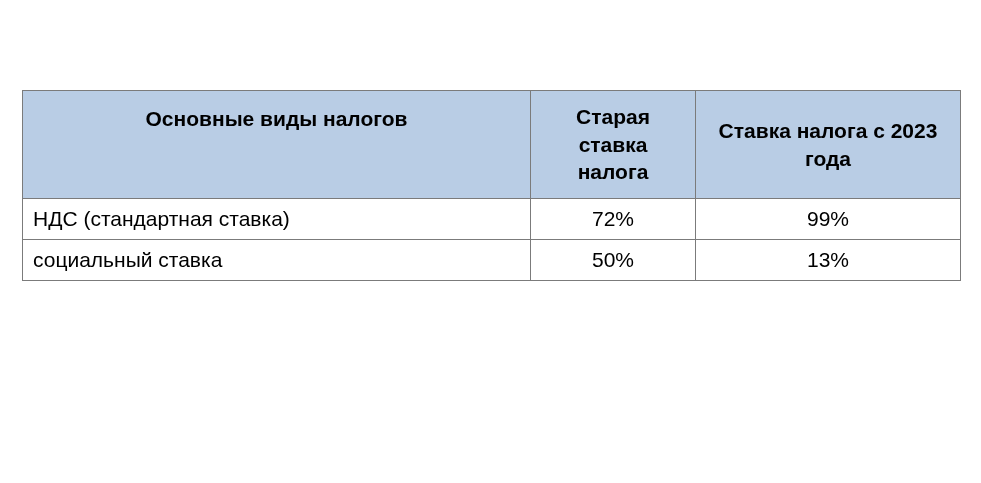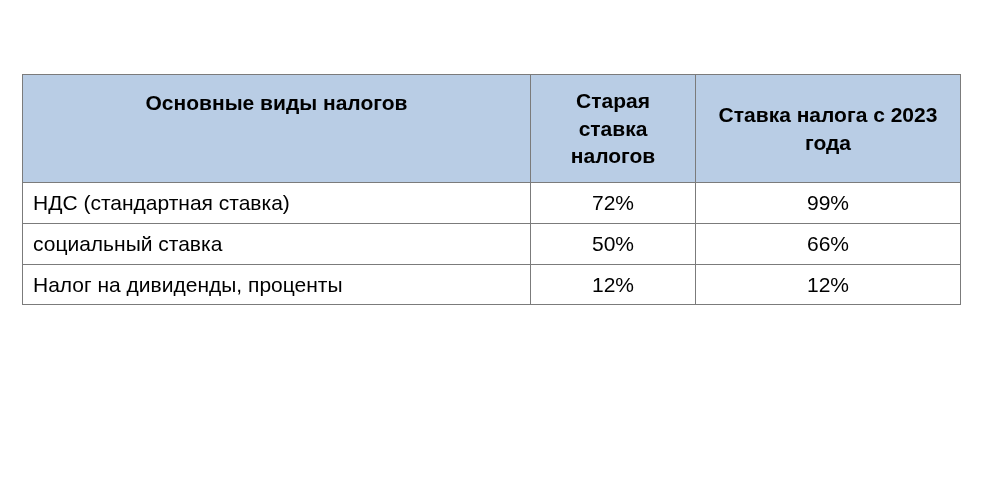--- a/index.html
+++ b/index.html
@@ -15,21 +15,21 @@
     overflow: hidden;
   }
   .page {
     position: relative;
     width: 981px;
     height: 483px;
   }
   .tax-table {
     position: absolute;
     left: 22px;
-    top: 74px;
+    top: 90px;
     width: 938px;
     border-collapse: collapse;
     table-layout: fixed;
     background: #ffffff;
     padding-left: 20px;
   }
   .tax-table col.c-name { width: 508px; }
   .tax-table col.c-old  { width: 165px; }
   .tax-table col.c-new  { width: 265px; }
 
@@ -74,35 +74,30 @@
 <div class="page">
   <table class="tax-table">
     <colgroup>
       <col class="c-name">
       <col class="c-old">
       <col class="c-new">
     </colgroup>
     <thead>
       <tr>
         <th class="h-name">Основные виды налогов</th>
-        <th>Старая ставка налогов</th>
+        <th>Старая ставка налога</th>
         <th>Ставка налога с 2023 года</th>
       </tr>
     </thead>
     <tbody>
       <tr>
         <td class="cell-name single">НДС (стандартная ставка)</td>
         <td class="cell-rate">72%</td>
         <td class="cell-rate">99%</td>
       </tr>
       <tr>
         <td class="cell-name single">социальный ставка</td>
         <td class="cell-rate">50%</td>
-        <td class="cell-rate">66%</td>
-      </tr>
-      <tr>
-        <td class="cell-name single">Налог на дивиденды, проценты</td>
-        <td class="cell-rate">12%</td>
-        <td class="cell-rate">12%</td>
+        <td class="cell-rate">13%</td>
       </tr>
     </tbody>
   </table>
 </div>
 
 </body></html>

